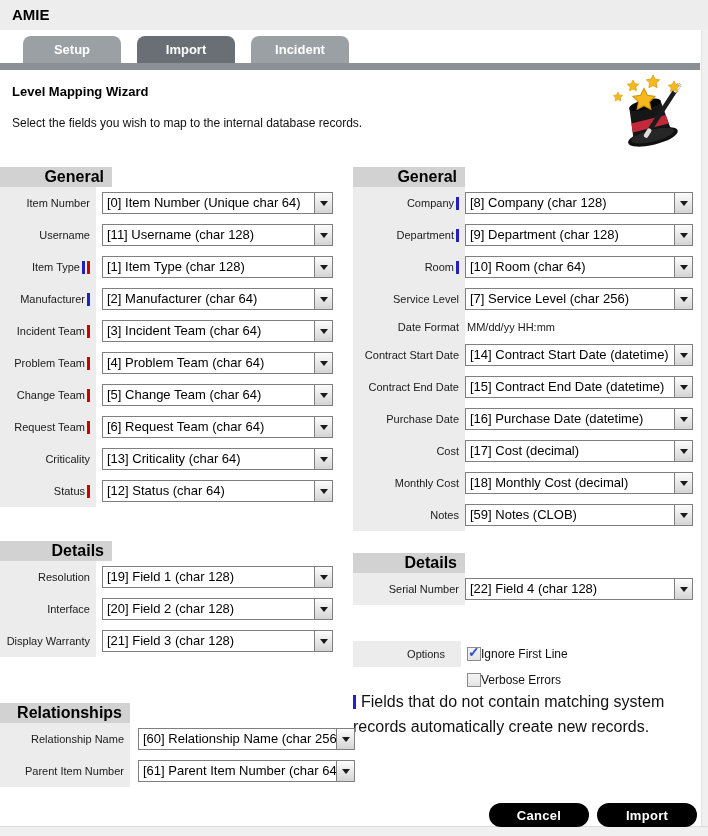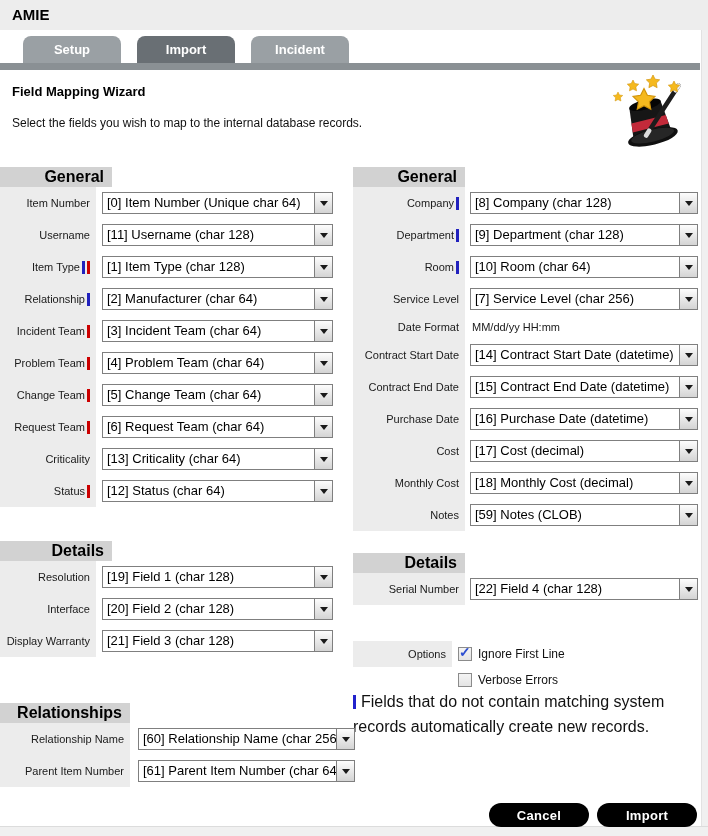--- a/index.html
+++ b/index.html
@@ -39,34 +39,34 @@
   .combo-text { flex:1; font-size:13px; color:#000; padding-left:4px; line-height:20px; white-space:nowrap; overflow:hidden; }
   .combo-btn { width:18px; border-left:1px solid #7f7f7f; background:linear-gradient(#fdfdfd,#d4d4d4); display:flex; align-items:center; justify-content:center; }
   .tri { width:0; height:0; border-left:4px solid transparent; border-right:4px solid transparent; border-top:5px solid #1a1a1a; }
   
   #general-left .sec-head, #details-left .sec-head { width:112px; }
   #general-left .lab, #details-left .lab { width:96px; }
   #general-left .ctl, #details-left .ctl { padding-left:6px; }
   #general-left .combo, #details-left .combo { width:231px; }
   #general-right .sec-head, #details-right .sec-head { width:112px; }
   #general-right .lab, #details-right .lab { width:112px; }
-  #general-right .ctl, #details-right .ctl { padding-left:5px; }
+  #general-right .ctl, #details-right .ctl { }
   #general-right .combo, #details-right .combo { width:228px; }
   #relationships .sec-head { width:130px; }
   #relationships .lab { width:130px; }
   #relationships .ctl { padding-left:8px; }
   #relationships .combo { width:217px; }
   
   #options .opt-row { display:flex; height:26px; align-items:center; }
-  #options .opt-lab { width:99px; height:26px; background:#ececec; display:flex; align-items:center; justify-content:flex-end; padding-right:6px; font-size:11px; color:#1a1a1a; }
+  #options .opt-lab { width:108px; height:26px; background:#ececec; display:flex; align-items:center; justify-content:flex-end; padding-right:16px; font-size:11px; color:#1a1a1a; }
   #options .opt-lab.blank { background:transparent; }
   #options .opt-ctl { padding-left:6px; display:flex; align-items:center; }
   .checkbox { width:14px; height:14px; border:1px solid #8b8b8b; background:linear-gradient(#f4f4f4,#e4e4e4); position:relative; display:inline-block; }
   .checkbox .check { position:absolute; left:0px; top:-4px; font-size:14px; font-weight:bold; color:#2d4fd0; }
-  .cb-label { font-size:12px; color:#111; margin-left:6px; }
+  .cb-label { font-size:12px; color:#111; }
   
   .note { position:absolute; left:353px; top:689px; width:346px; font-size:16px; line-height:25px; color:#111; }
   .note-bar { display:inline-block; width:3px; height:14px; background:#2222cc; margin-right:5px; vertical-align:-2px; }
   
   .btn { position:absolute; top:803px; width:100px; height:24px; border:none; border-radius:12px; background:#000000;
          color:#fff; font-size:13px; font-weight:bold; font-family:"Liberation Sans", sans-serif; letter-spacing:0.3px; }
   #cancel-btn { left:489px; }
   #import-btn { left:597px; }
 </style>
 </head>
@@ -79,21 +79,21 @@
 <div class="tabs">
     <div class="tab">Setup</div>
     <div class="tab active">Import</div>
     <div class="tab">Incident</div>
   </div>
 <div class="tab-bar"></div>
 
 <div class="right-strip"></div>
 <div class="bottom-strip"></div>
 
-<div class="page-title">Field Mapping Wizard</div>
+<div class="page-title">Level Mapping Wizard</div>
 <div class="page-subtitle">Select the fields you wish to map to the internal database records.</div>
 
 <div class="wizard-icon">
   <svg width="90" height="88" viewBox="0 0 90 88">
     <g transform="rotate(-14 45 55)">
       <path d="M29,30 L61,30 L64.5,62 L25.5,62 Z" fill="#161616"></path>
       <ellipse cx="45" cy="30" rx="16.2" ry="5" fill="#050505"></ellipse>
       <path d="M27.3,45 L62.7,45 L63.5,54 L26.5,54 Z" fill="#c22a3a"></path>
       <ellipse cx="45" cy="63" rx="25.5" ry="8" fill="#101010"></ellipse>
       <ellipse cx="45" cy="61.8" rx="22" ry="6" fill="#262626"></ellipse>
@@ -152,21 +152,21 @@
           <div class="combo">
             <span class="combo-text">[1] Item Type (char 128)</span>
             <span class="combo-btn">
               <span class="tri"></span>
             </span>
           </div>
         </div>
       </div>
       <div class="row">
         <div class="lab">
-          <span>Relationship</span>
+          <span>Manufacturer</span>
           <span class="marker blue"></span>
         </div>
         <div class="ctl">
           <div class="combo">
             <span class="combo-text">[2] Manufacturer (char 64)</span>
             <span class="combo-btn">
               <span class="tri"></span>
             </span>
           </div>
         </div>

